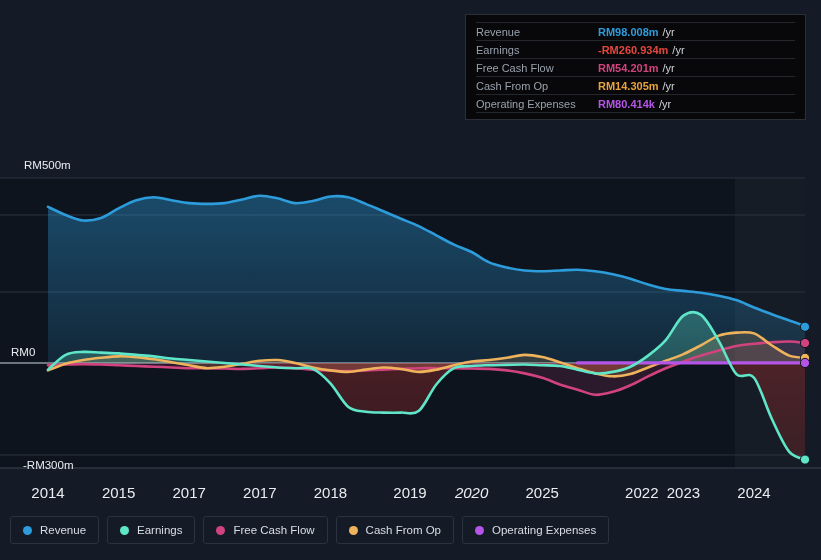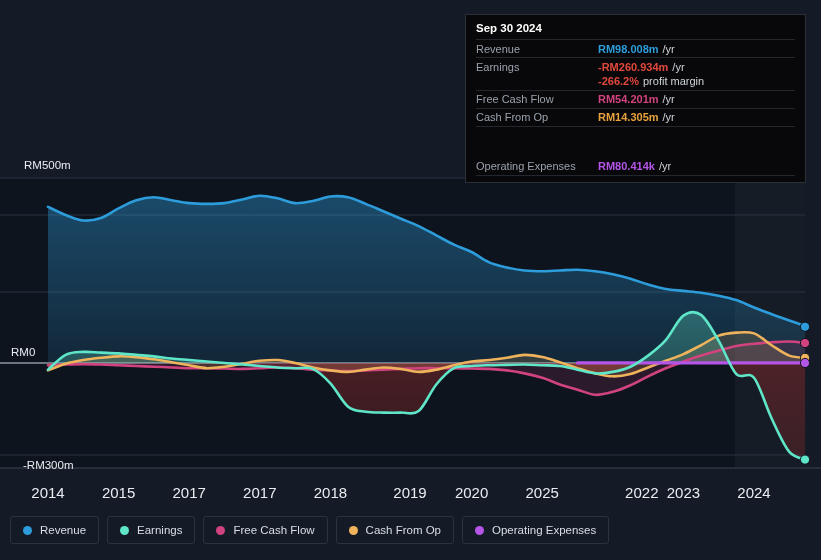--- a/index.html
+++ b/index.html
@@ -150,59 +150,53 @@
     <div class="y-label" style="left:11px; top:346px;">RM0</div>
     <div class="y-label" style="left:23px; top:459px;">-RM300m</div>
 
     <div id="x-labels">
         <div class="x-label" style="left: 48px; top: 484px;">2014</div>
         <div class="x-label" style="left: 118.6px; top: 484px;">2015</div>
         <div class="x-label" style="left: 189.2px; top: 484px;">2017</div>
         <div class="x-label" style="left: 259.8px; top: 484px;">2017</div>
         <div class="x-label" style="left: 330.4px; top: 484px;">2018</div>
         <div class="x-label" style="left: 410px; top: 484px;">2019</div>
-        <div class="x-label" style="left: 471.6px; top: 484px;">2020</div>
+        <div class="x-label" style="left: 471.6px; top: 484px; font-style: italic;">2020</div>
         <div class="x-label" style="left: 542.2px; top: 484px;">2025</div>
         <div class="x-label" style="left: 612.8px; top: 484px; margin-left: 29px;">2022</div>
         <div class="x-label" style="left: 683.4px; top: 484px;">2023</div>
         <div class="x-label" style="left: 754px; top: 484px;">2024</div>
       </div>
   </div>
 
   <div id="tooltip">
-    <div class="tt-date">Sep 30 2024</div>
     <div id="tt-rows">
         <div class="tt-row">
           <span class="tt-key">Revenue</span>
           <span class="tt-val" style="color: rgb(45, 156, 219);">RM98.008m</span>
           <span class="tt-unit">/yr</span>
         </div>
         <div class="tt-row">
           <span class="tt-key">Earnings</span>
           <span class="tt-val" style="color: rgb(226, 72, 60);">-RM260.934m</span>
           <span class="tt-unit">/yr</span>
         </div>
-        <div class="tt-row noline">
-          <span class="tt-key"></span>
-          <span class="tt-val" style="color: rgb(226, 72, 60);">-266.2%</span>
-          <span class="tt-unit">profit margin</span>
-        </div>
         <div class="tt-row">
           <span class="tt-key">Free Cash Flow</span>
           <span class="tt-val" style="color: rgb(209, 67, 127);">RM54.201m</span>
           <span class="tt-unit">/yr</span>
         </div>
         <div class="tt-row">
           <span class="tt-key">Cash From Op</span>
           <span class="tt-val" style="color: rgb(232, 163, 61);">RM14.305m</span>
           <span class="tt-unit">/yr</span>
         </div>
         <div class="tt-row">
           <span class="tt-key">Operating Expenses</span>
-          <span class="tt-val" style="color: rgb(180, 85, 232); margin-top: 31px;">RM80.414k</span>
+          <span class="tt-val" style="color: rgb(180, 85, 232);">RM80.414k</span>
           <span class="tt-unit">/yr</span>
         </div>
         <div style="border-top: 1px solid rgb(36, 39, 46);"></div>
       </div>
   </div>
 
   <div id="legend">
       <div class="legend-item">
         <span class="legend-dot" style="background: rgb(45, 156, 219);"></span>
         <span class="legend-text">Revenue</span>

